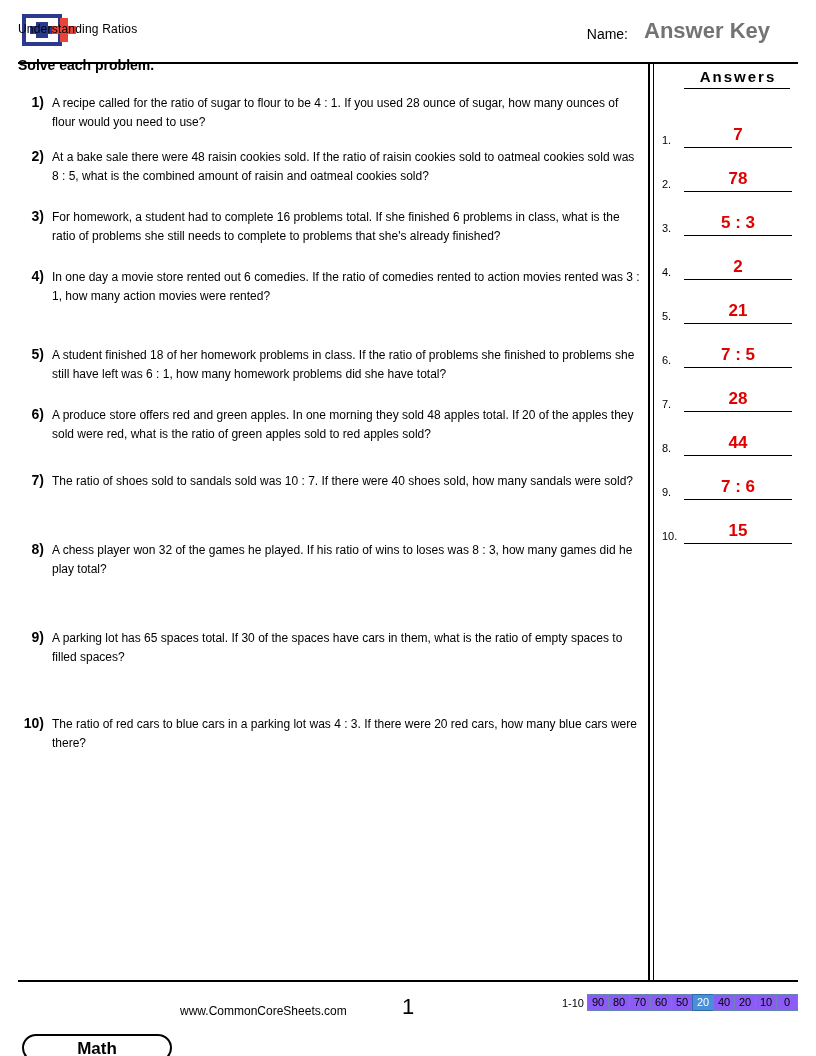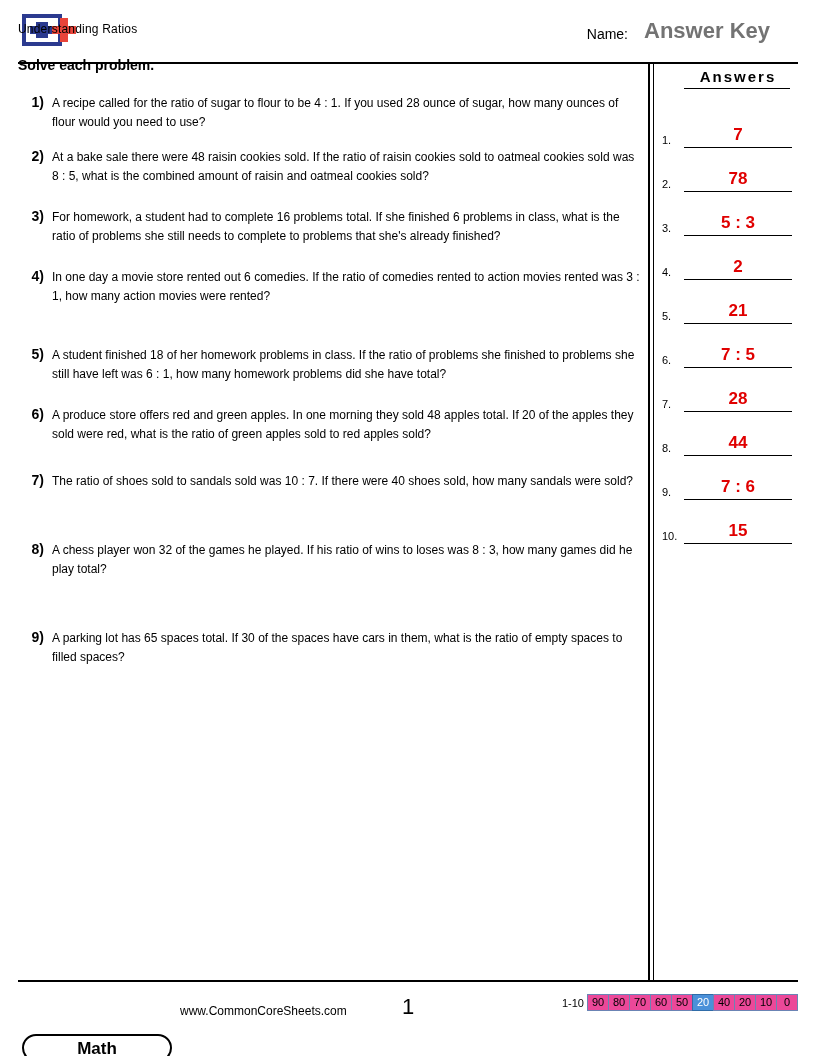--- a/index.html
+++ b/index.html
@@ -194,21 +194,21 @@
     font-size: 11px;
   }
   .scale-box {
     border: 1px solid #6b84b4;
     width: 22px;
     height: 17px;
     line-height: 15px;
     text-align: center;
     font-size: 11px;
     margin-left: -1px;
-    background: #ec4899;
+    background: #8b5cf6;
   }
   .scale-box.hl {
     background: #4a90d9;
     color: #fff;
     border-color: #2f6ca8;
   }
 </style>
 </head>
 <body>
 
@@ -265,20 +265,24 @@
       <div class="pnum">7)</div>
       <div class="ptext">The ratio of shoes sold to sandals sold was 10 : 7. If there were 40 shoes sold, how many sandals were sold?</div>
     </div>
     <div class="problem" style="margin-bottom:50px">
       <div class="pnum">8)</div>
       <div class="ptext">A chess player won 32 of the games he played. If his ratio of wins to loses was 8 : 3, how many games did he play total?</div>
     </div>
     <div class="problem" style="margin-bottom:48px">
       <div class="pnum">9)</div>
       <div class="ptext">A parking lot has 65 spaces total. If 30 of the spaces have cars in them, what is the ratio of empty spaces to filled spaces?</div>
+    </div>
+    <div class="problem">
+      <div class="pnum">10)</div>
+      <div class="ptext">The ratio of red cars to blue cars in a parking lot was 4 : 3. If there were 20 red cars, how many blue cars were there?</div>
     </div>
   </div>
 
   <div class="answers-head">Answers</div>
   <div class="answers-head-underline"></div>
 
   <div class="answers">
     <div class="ans-row">
       <span class="ans-num">1.</span>
       <span class="ans-val">7</span>

